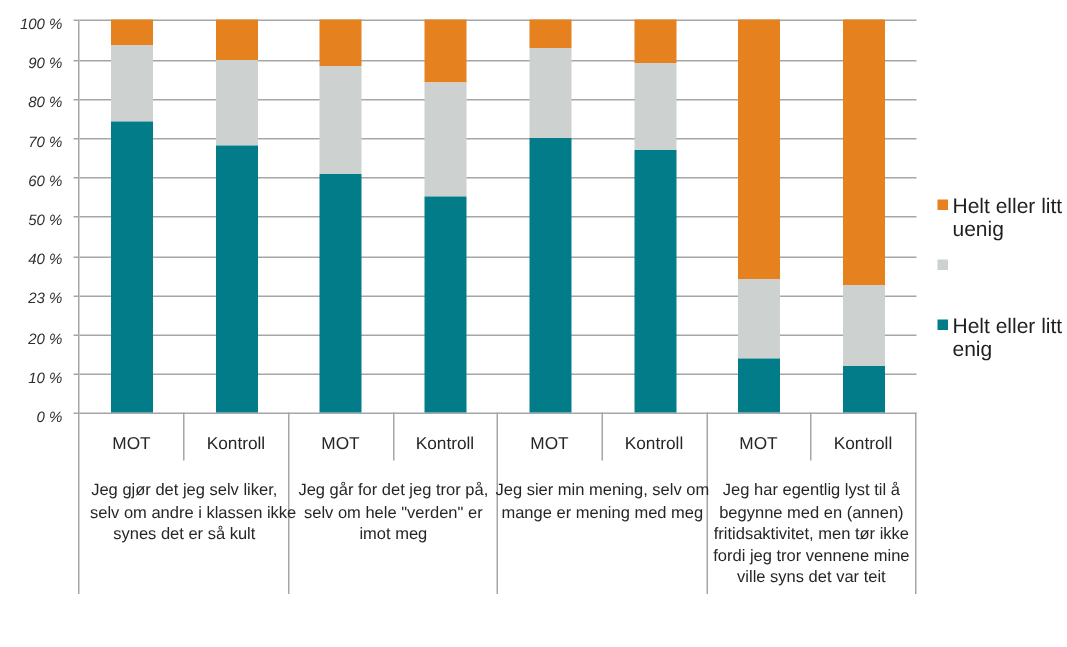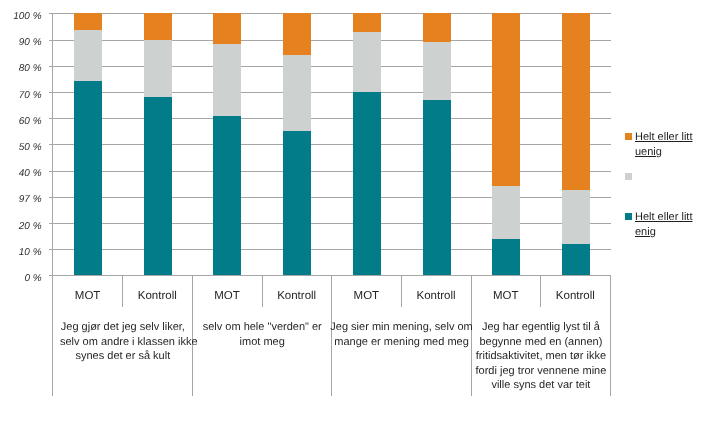--- a/index.html
+++ b/index.html
@@ -26,31 +26,31 @@
   .catline{position:absolute;width:1px;background:#a6a6a6;}
   .catlabel{position:absolute;text-align:center;font-size:11.5px;color:#262626;
             line-height:11.5px;white-space:nowrap;}
   .grouplabel{position:absolute;text-align:center;font-size:11px;color:#262626;
               line-height:14.5px;}
 
   
   #legend{position:absolute;left:625px;top:130px;width:86px;}
   .legrow{position:relative;margin-bottom:0;}
   .legswatch{position:absolute;left:0;width:7px;height:7px;}
-  .legtext{position:absolute;left:10px;font-size:11px;color:#1f1f1f;line-height:15.1px;width:76px;text-decoration:underline;}
+  .legtext{position:absolute;left:10px;font-size:14px;color:#1f1f1f;line-height:15.1px;width:76px;}
 </style>
 </head>
 <body style="background: rgb(255, 255, 255);">
 
 <div id="root">
   <div id="yaxis-labels">
       <div class="ylabel" style="top: 273px; right: 669.4px;">0 %</div>
       <div class="ylabel" style="top: 246.79px; right: 669.4px;">10 %</div>
       <div class="ylabel" style="top: 220.58px; right: 669.4px;">20 %</div>
-      <div class="ylabel" style="top: 194.37px; right: 669.4px;">97 %</div>
+      <div class="ylabel" style="top: 194.37px; right: 669.4px;">23 %</div>
       <div class="ylabel" style="top: 168.16px; right: 669.4px;">40 %</div>
       <div class="ylabel" style="top: 141.95px; right: 669.4px;">50 %</div>
       <div class="ylabel" style="top: 115.74px; right: 669.4px;">60 %</div>
       <div class="ylabel" style="top: 89.53px; right: 669.4px;">70 %</div>
       <div class="ylabel" style="top: 63.32px; right: 669.4px;">80 %</div>
       <div class="ylabel" style="top: 37.11px; right: 669.4px;">90 %</div>
       <div class="ylabel" style="top: 10.9px; right: 669.4px;">100 %</div>
     </div>
   <div class="axis-v" style="background: rgb(166, 166, 166);"></div>
   <div id="yticks">
@@ -140,20 +140,21 @@
       <div class="catlabel" style="left: 331.5px; width: 69.675px; top: 290.8px;">MOT</div>
       <div class="catlabel" style="left: 401.175px; width: 69.675px; top: 290.8px;">Kontroll</div>
       <div class="catlabel" style="left: 470.85px; width: 69.675px; top: 290.8px;">MOT</div>
       <div class="catlabel" style="left: 540.525px; width: 69.675px; top: 290.8px;">Kontroll</div>
       <div class="grouplabel" style="left: 48.2px; width: 149.35px; top: 320.4px;">
         <div style="white-space: nowrap;">Jeg gjør det jeg selv liker,</div>
         <div style="white-space: nowrap; text-align: right;">selv om andre i klassen ikke</div>
         <div style="white-space: nowrap;">synes det er så kult</div>
       </div>
       <div class="grouplabel" style="left: 187.55px; width: 149.35px; top: 320.4px;">
+        <div style="white-space: nowrap;">Jeg går for det jeg tror på,</div>
         <div style="white-space: nowrap;">selv om hele "verden" er</div>
         <div style="white-space: nowrap;">imot meg</div>
       </div>
       <div class="grouplabel" style="left: 326.9px; width: 149.35px; top: 320.4px;">
         <div style="white-space: nowrap;">Jeg sier min mening, selv om</div>
         <div style="white-space: nowrap;">mange er mening med meg</div>
       </div>
       <div class="grouplabel" style="left: 466.25px; width: 149.35px; top: 320.4px;">
         <div style="white-space: nowrap;">Jeg har egentlig lyst til å</div>
         <div style="white-space: nowrap;">begynne med en (annen)</div>

